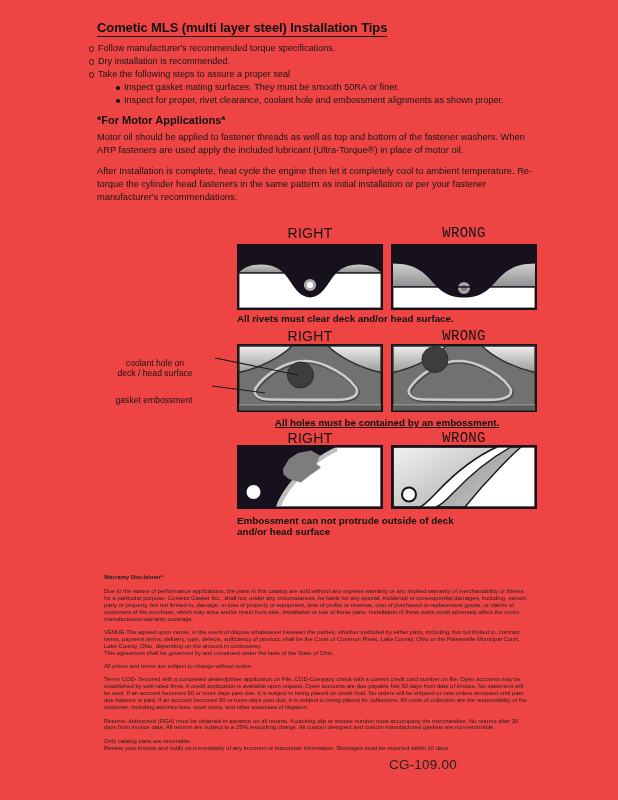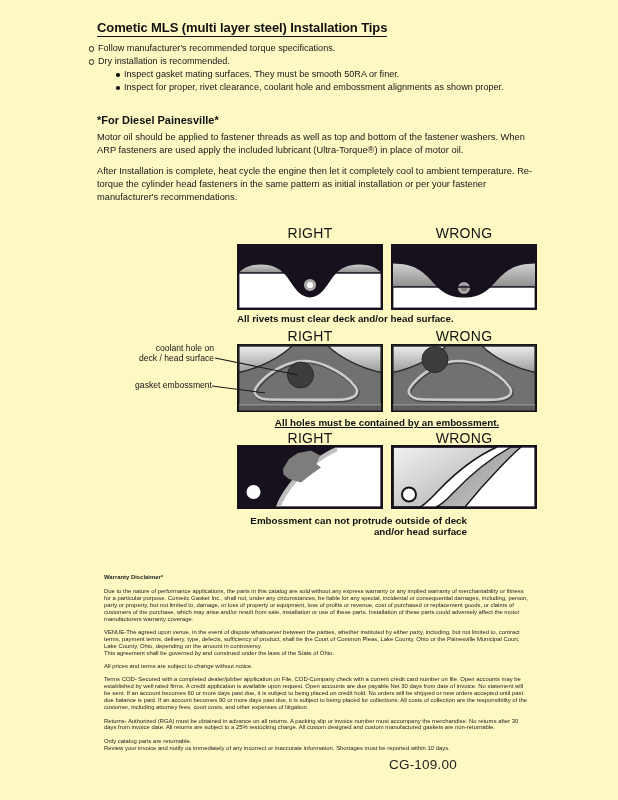--- a/index.html
+++ b/index.html
@@ -1,16 +1,16 @@
 <!DOCTYPE html>
 <html><head>
 <meta charset="utf-8">
 <style>
   html,body{margin:0;padding:0;background:#ffffff;}
-  .page{position:relative;width:618px;height:800px;background:#fef9c3;overflow:hidden;
+  .page{position:relative;width:618px;height:800px;background:#ef4444;overflow:hidden;
         font-family:"Liberation Sans",sans-serif;color:#1c1c1c;-webkit-font-smoothing:antialiased;}
 
   
   #title{position:absolute;left:97px;top:20px;margin:0;font-size:13px;font-weight:700;letter-spacing:-0.1px;color:#111;}
   #title .u{border-bottom:1.6px solid #111;padding-bottom:1px;}
 
   
   #tips{position:absolute;left:88px;top:42px;width:455px;margin:0;padding:0;list-style:none;
         font-size:9.1px;line-height:13px;color:#161616;}
   #tips li{position:relative;}
@@ -27,33 +27,33 @@
   #diesel p{margin:0 0 8px 0;font-size:9.3px;line-height:13px;color:#161616;}
   #diesel p.note{margin-bottom:0;}
 
   
   .fig-row{position:absolute;left:0;width:618px;}
   #row1{top:225px;height:105px;}
   #row2{top:328px;height:112px;}
   #row3{top:430px;height:112px;}
   .fig-label{position:absolute;width:146px;text-align:center;font-size:14px;letter-spacing:0.3px;color:#141414;}
   .fig-label.r{left:237px;top:0;}
-  .fig-label.w{left:391px;top:0;}
+  .fig-label.w{left:391px;top:0;font-family:Liberation Mono, monospace;}
   .fig-img{position:absolute;display:block;}
   #row1 .fig-img{top:19px;width:146px;height:66px;}
   #row2 .fig-img{top:16px;width:146px;height:68px;}
   #row3 .fig-img{top:15px;width:146px;height:64px;}
   .fig-img.r{left:237px;} .fig-img.w{left:391px;}
-  .fig-caption{position:absolute;left:237px;font-size:9.8px;font-weight:700;color:#111;line-height:11px;text-align:right;}
+  .fig-caption{position:absolute;left:237px;font-size:9.8px;font-weight:700;color:#111;line-height:11px;}
   #row1 .fig-caption{top:88px;}
   #row2 .fig-caption{top:89px;width:300px;text-align:center;text-decoration:underline;}
   #row3 .fig-caption{top:85px;width:230px;}
 
   
-  .side-label{position:absolute;text-align:right;font-size:8.6px;line-height:9.8px;color:#141414;}
+  .side-label{position:absolute;text-align:center;font-size:8.6px;line-height:9.8px;color:#141414;margin-top:15px;}
   #lbl-coolant{left:96px;top:16px;width:118px;}
   #lbl-emboss{left:96px;top:53px;width:116px;}
   #leaders{position:absolute;left:0;top:0;width:618px;height:112px;pointer-events:none;}
 
   
   #disclaimer{position:absolute;left:104px;top:574px;width:426px;font-size:5.9px;line-height:6.9px;color:#222;}
   #disclaimer .h{font-weight:700;margin:0 0 7px 0;}
   #disclaimer p{margin:0 0 6.5px 0;}
   #disclaimer p.tight{margin-bottom:0;}
   #disclaimer p.follow{margin-top:0;}
@@ -64,26 +64,27 @@
 </head>
 <body>
 
 <div class="page">
 
   <h1 id="title"><span class="u">Cometic MLS (multi layer steel) Installation Tips</span></h1>
 
   <ul id="tips">
     <li class="tip">Follow manufacturer's recommended torque specifications.</li>
     <li class="tip">Dry installation is recommended.</li>
+    <li class="tip">Take the following steps to assure a proper seal</li>
     <li class="subtip">Inspect gasket mating surfaces.  They must be smooth 50RA or finer.</li>
     <li class="subtip">Inspect for proper, rivet clearance, coolant hole and embossment alignments as shown proper.</li>
   </ul>
 
   <section id="diesel">
-    <h2>*For Diesel Painesville*</h2>
+    <h2>*For Motor Applications*</h2>
     <p>Motor oil should be applied to fastener threads as well as top and bottom of the fastener washers. When ARP fasteners are used apply the included lubricant (Ultra-Torque®) in place of motor oil.</p>
     <p>After Installation is complete, heat cycle the engine then let it completely cool to ambient temperature. Re-torque the cylinder head fasteners in the same pattern as initial installation or per your fastener manufacturer's recommendations.</p>
   </section>
 
   <div class="fig-row" id="row1">
     <div class="fig-label r">RIGHT</div>
     <div class="fig-label w">WRONG</div>
 
     <svg class="fig-img r" viewBox="0 0 146 66" preserveAspectRatio="none">
       <defs>

